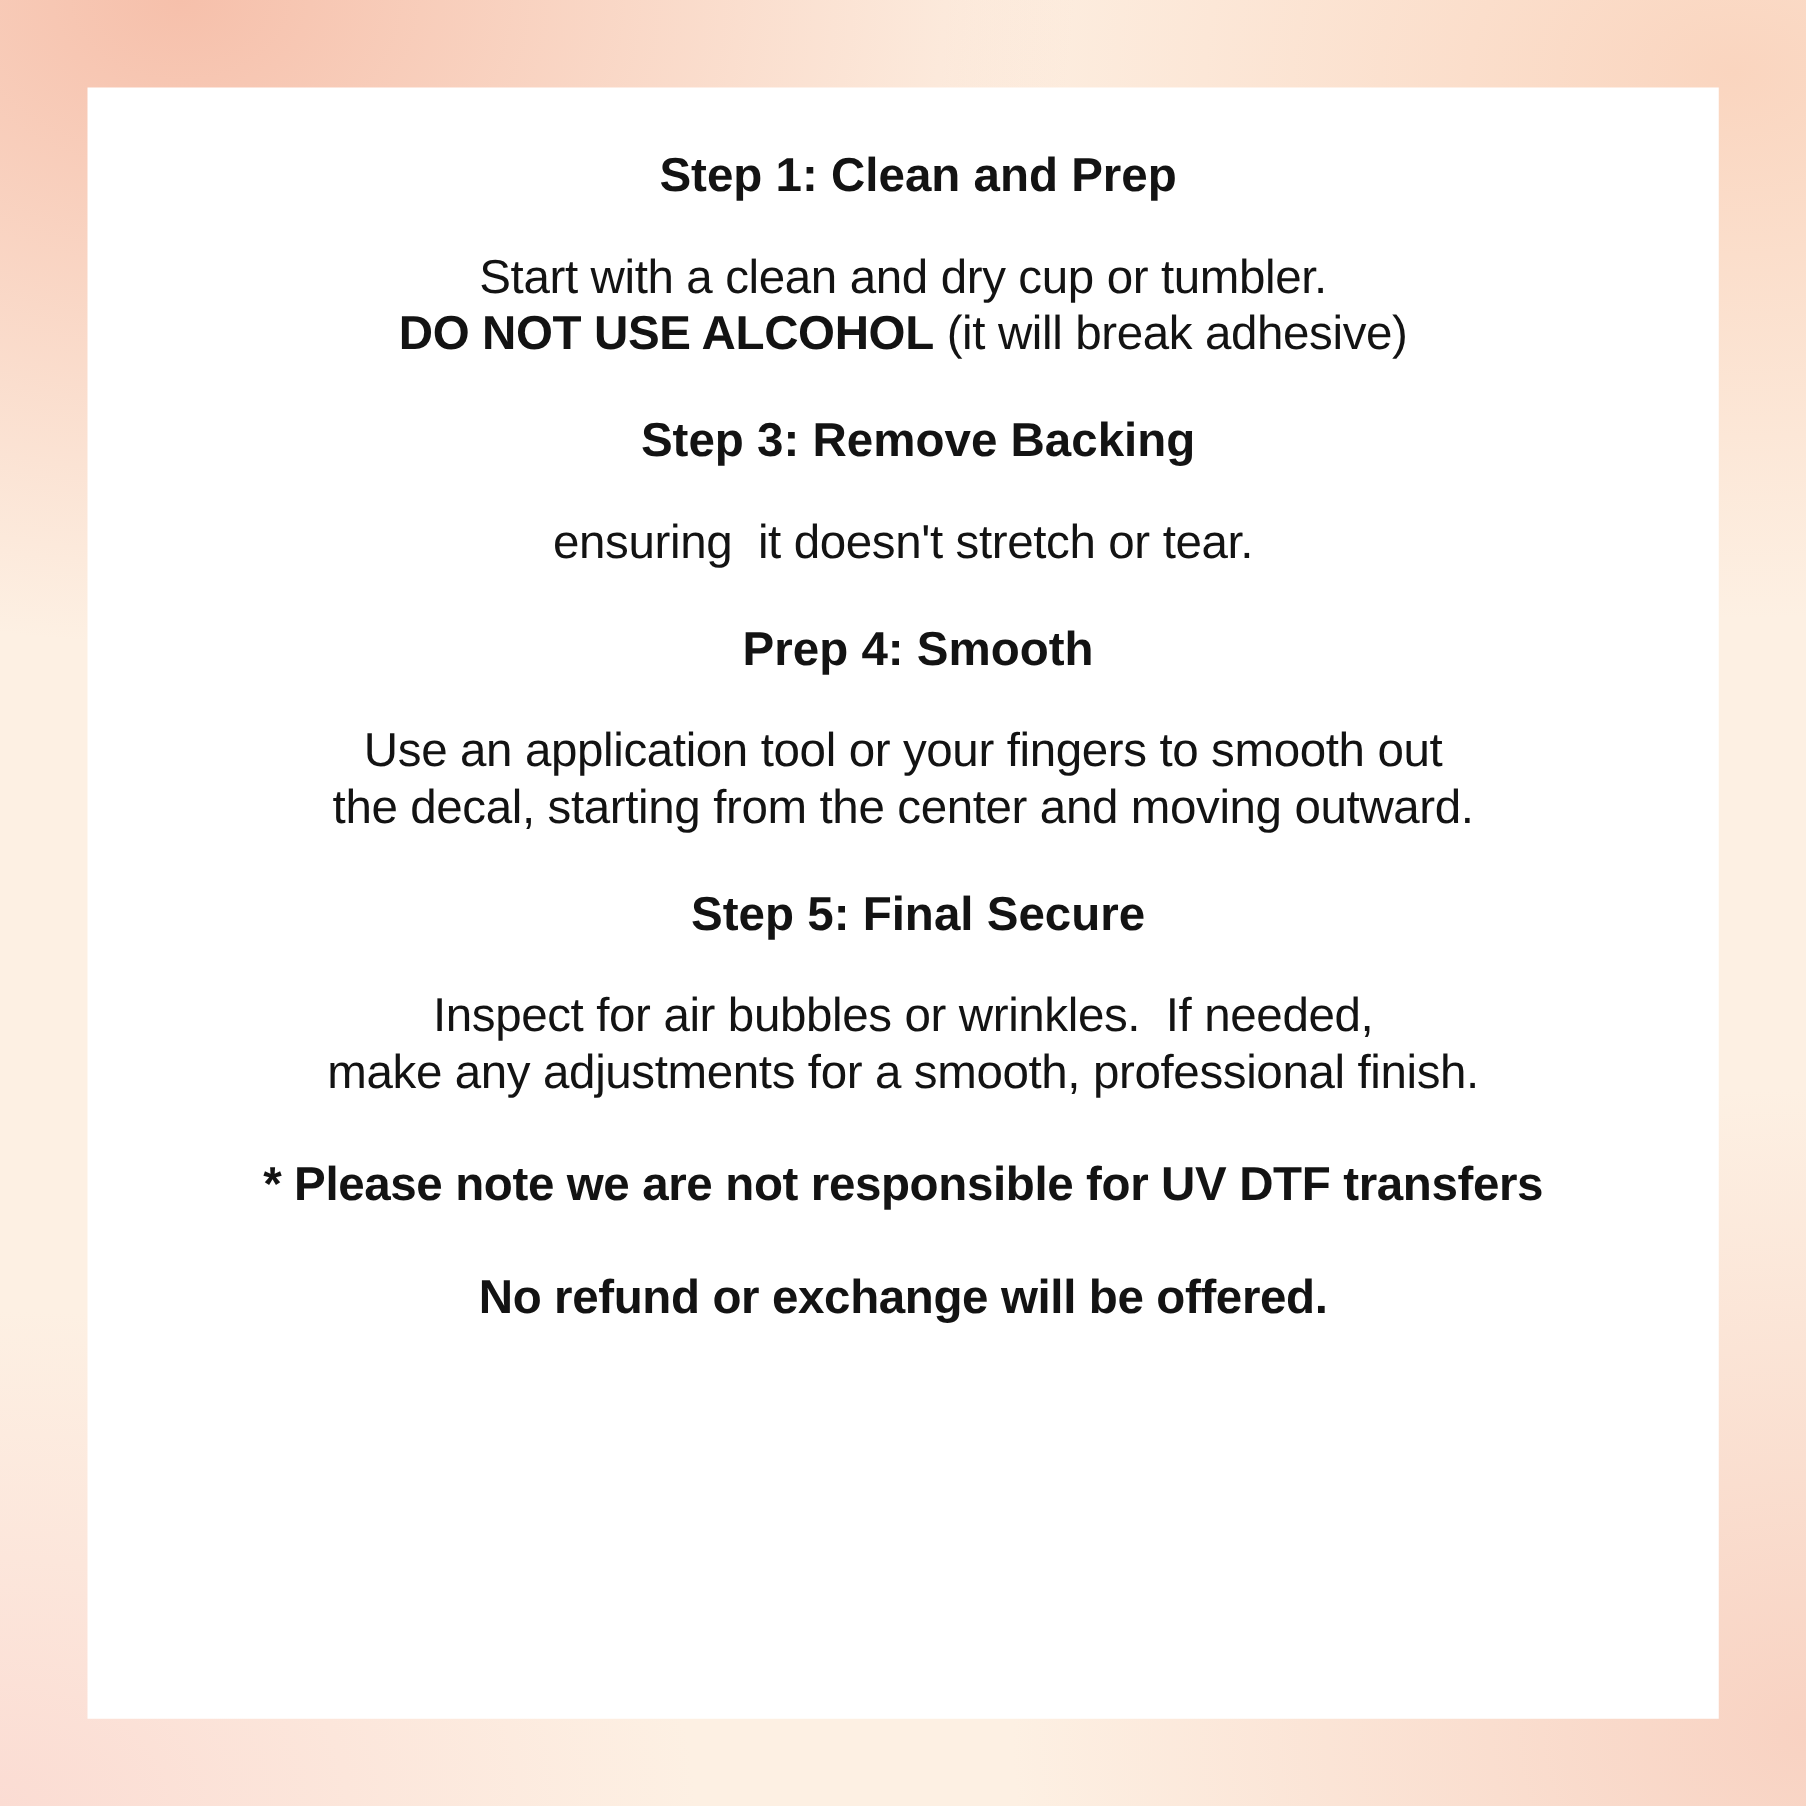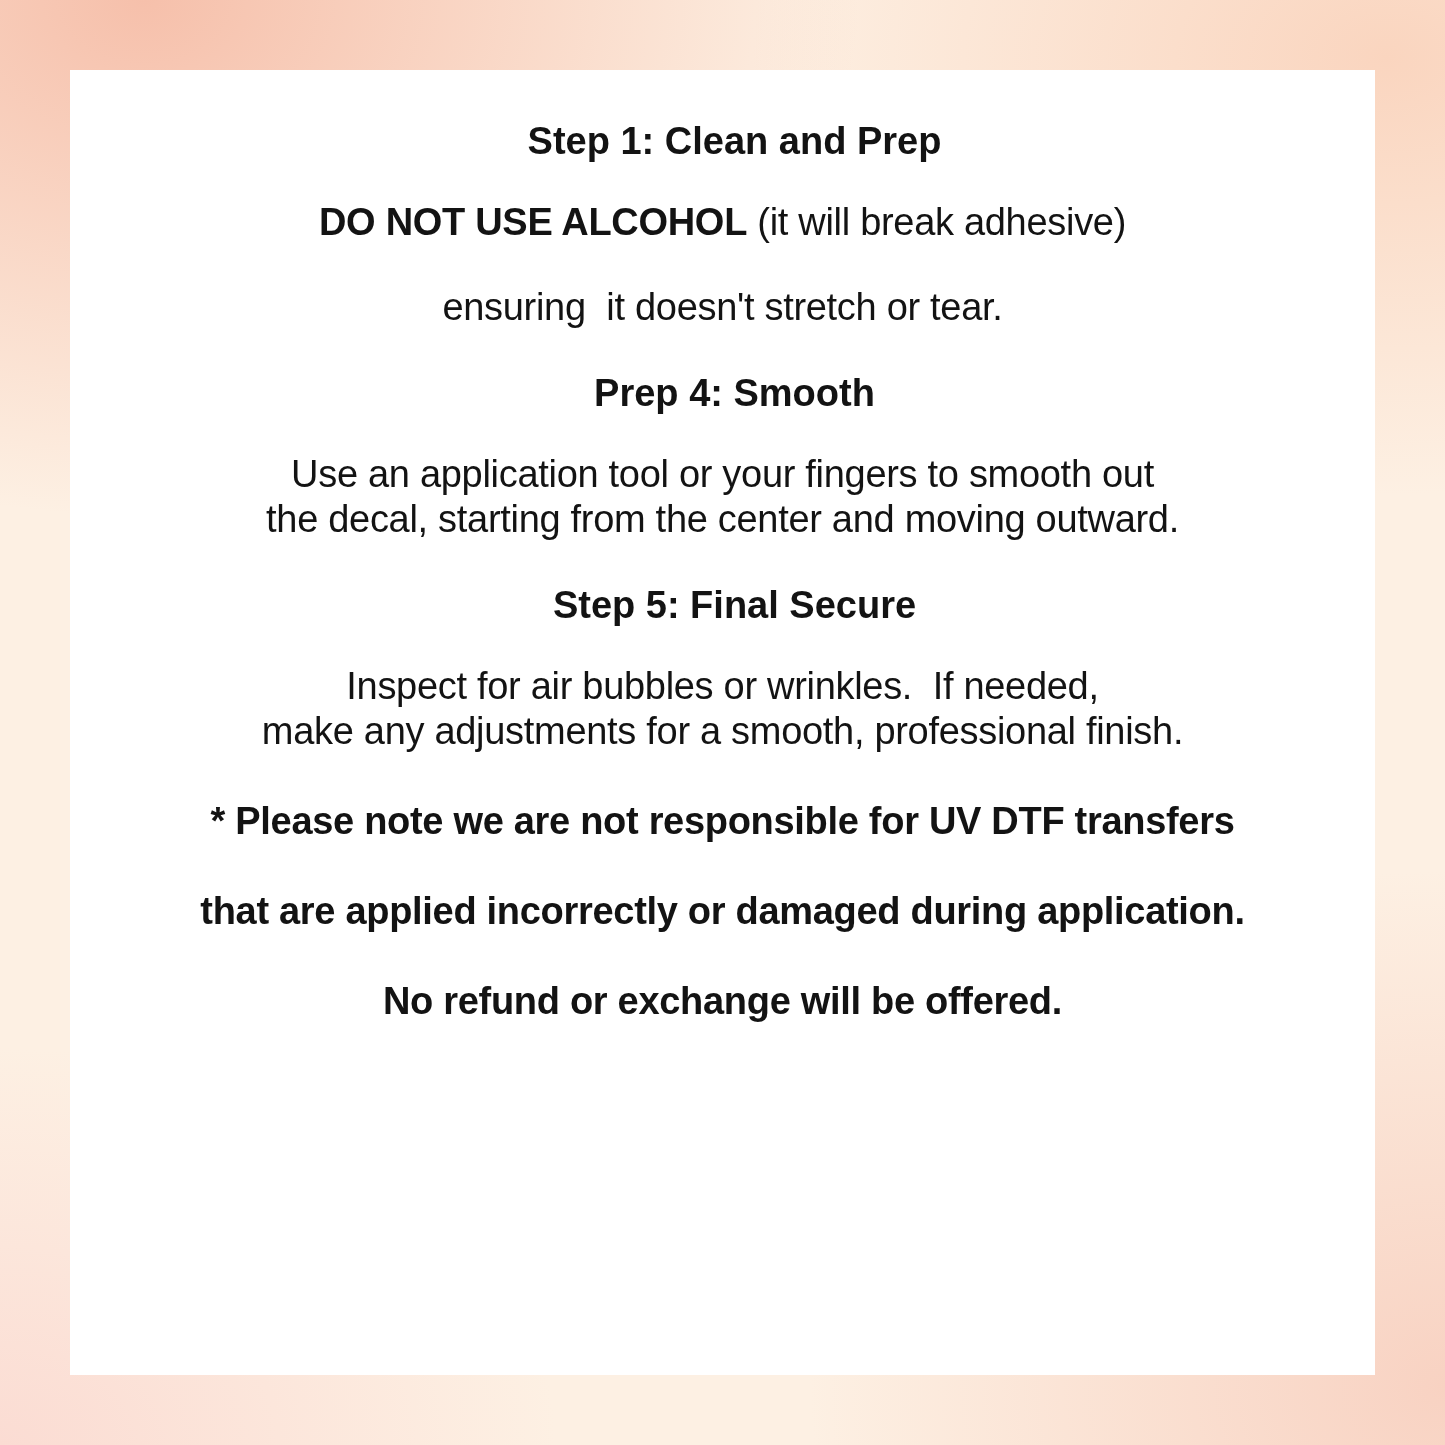--- a/index.html
+++ b/index.html
@@ -65,41 +65,42 @@
 </style>
 </head>
 <body>
 
 <div class="frame">
   <div class="card">
     <div class="content">
 
       <div class="section">
         <h2 class="heading">Step 1: Clean and Prep</h2>
+        <p class="line">Start with a clean and dry cup or tumbler.</p>
         <p class="line"><span class="b">DO NOT USE ALCOHOL</span><span> (it will break adhesive)</span></p>
       </div>
 
 
       <div class="section">
+        <h2 class="heading">Step 3: Remove Backing</h2>
         <p class="line">ensuring  it doesn't stretch or tear.</p>
       </div>
 
       <div class="section">
         <h2 class="heading">Prep 4: Smooth</h2>
         <p class="line">Use an application tool or your fingers to smooth out</p>
         <p class="line">the decal, starting from the center and moving outward.</p>
       </div>
 
       <div class="section">
         <h2 class="heading">Step 5: Final Secure</h2>
         <p class="line">Inspect for air bubbles or wrinkles.  If needed,</p>
         <p class="line">make any adjustments for a smooth, professional finish.</p>
       </div>
 
       <div class="section disclaimer">
         <p class="line">* Please note we are not responsible for UV DTF transfers</p>
-        <p class="line">that are applied incorrectly or damaged during application.</p>
         <p class="line">No refund or exchange will be offered.</p>
       </div>
 
     </div>
   </div>
 </div>
 
 </body></html>

